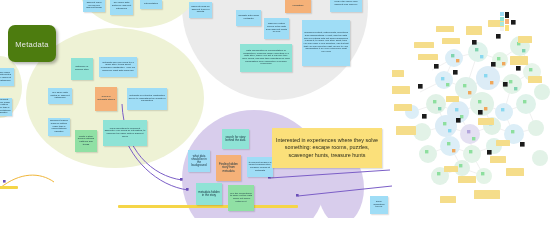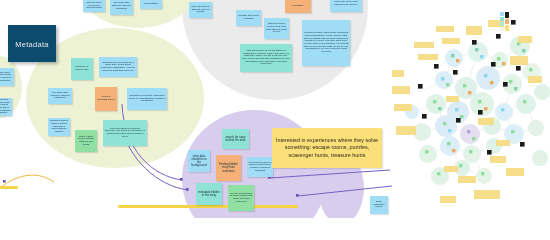--- a/index.html
+++ b/index.html
@@ -12,22 +12,23 @@
   #board{position:absolute;inset:0;overflow:hidden;}
 
   
   .blob{position:absolute;border-radius:50%;}
   .blob-green{background:#eef2d5;}
   .blob-grey{background:#ebebeb;}
   .blob-purple{background:#d8cdec;}
 
   
   .frame-dark{
-    position:absolute;background:#0c4a6e;
+    position:absolute;background:#4d7c0f;
     box-shadow:2px 2px 3px rgba(0,0,0,.28);
+    border-radius:7px;
   }
   .frame-dark .frame-label{
     color:#e8e8e8;font-size:7.5px;letter-spacing:.3px;
     position:absolute;left:0;right:0;top:50%;
     transform:translateY(-50%);text-align:center;
   }
 
   
   .note{
     position:absolute;

